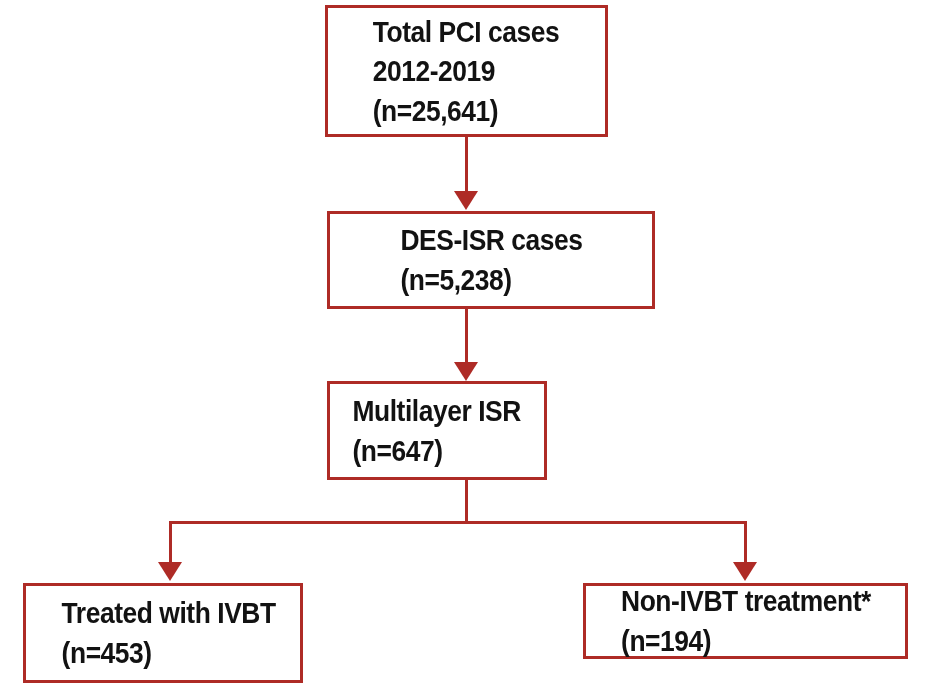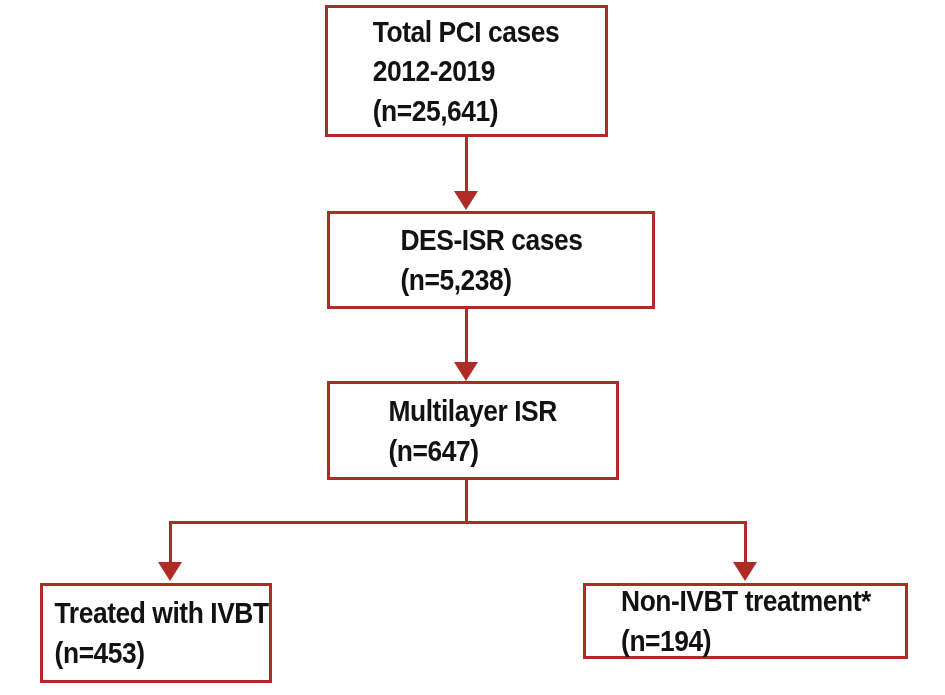--- a/index.html
+++ b/index.html
@@ -33,22 +33,22 @@
     line-height: 1.32;
     letter-spacing: -0.5px;
     transform: scaleX(0.88);
     transform-origin: center center;
     white-space: nowrap;
   }
   .label span { display: block; }
 
   #node-total      { left: 325px; top: 5px;   width: 283px; height: 132px; }
   #node-des-isr    { left: 327px; top: 211px; width: 328px; height: 98px;  }
-  #node-multilayer { left: 327px; top: 381px; width: 292px; height: 99px;  }
-  #node-ivbt       { left: 40px;  top: 583px; width: 232px; height: 100px; padding-left: 12px; }
+  #node-multilayer { left: 327px; top: 381px; width: 220px; height: 99px;  }
+  #node-ivbt       { left: 23px;  top: 583px; width: 280px; height: 100px; padding-left: 12px; }
   #node-non-ivbt   { left: 583px; top: 583px; width: 325px; height: 76px; }
 
   .vline {
     position: absolute;
     width: 3px;
     background: var(--line);
   }
   .hline {
     position: absolute;
     height: 3px;

